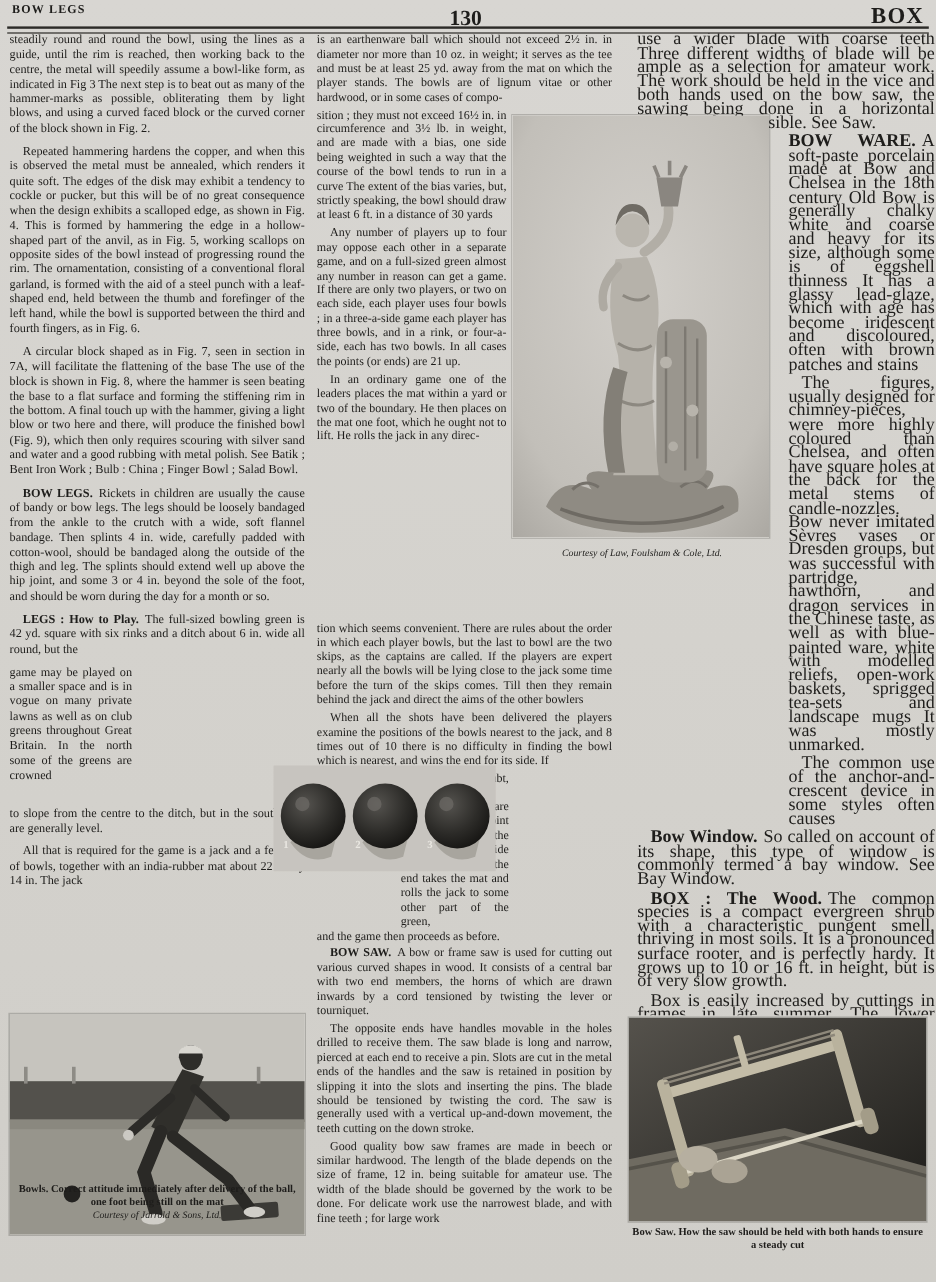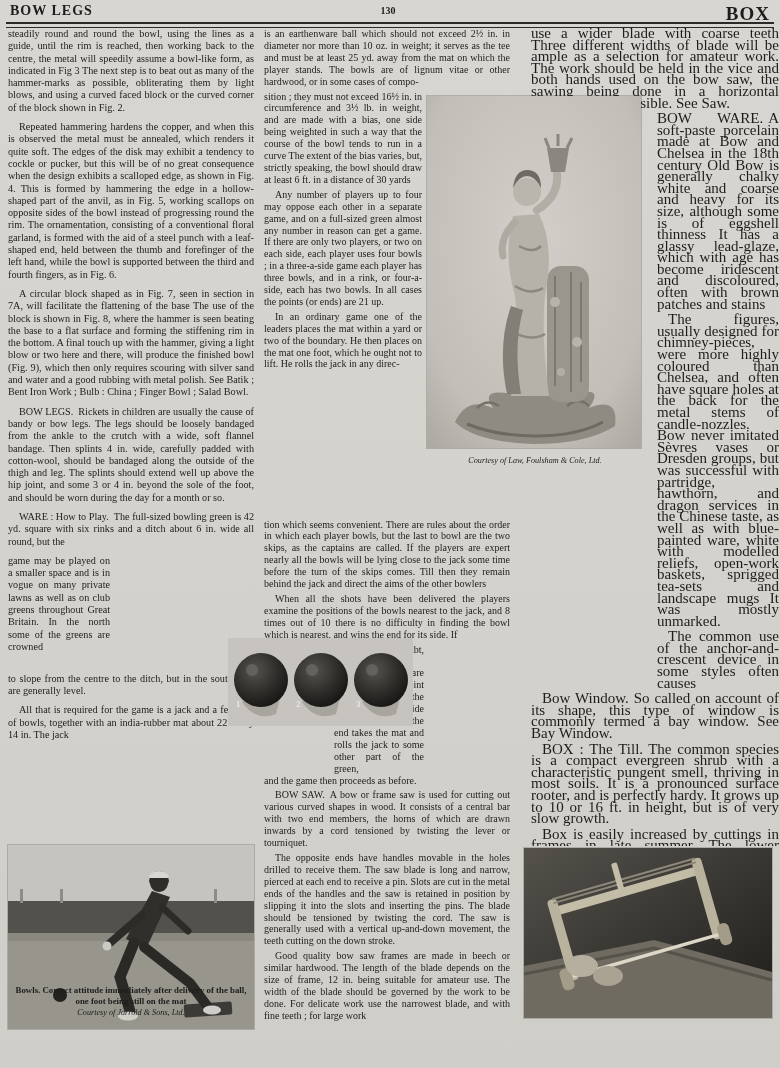--- a/index.html
+++ b/index.html
@@ -1,28 +1,28 @@
 <!DOCTYPE html>
 <html><head>
 <meta charset="utf-8">
 <style>
   html,body{margin:0;padding:0;}
   body{background:#cfcec9;font-family:"Liberation Serif","DejaVu Serif",serif;color:#1e1d1b;}
   .page{position:relative;width:780px;height:1068px;background:linear-gradient(180deg,#d8d6d2 0%,#d4d2cd 50%,#d0cec9 100%);overflow:hidden;}
   
   .hdr{position:absolute;left:6px;top:3px;width:768px;height:18px;}
-  .hdr .hl{position:absolute;left:4px;top:0;font-weight:700;font-size:14px;letter-spacing:1px;}
-  .hdr .hc{position:absolute;left:0;right:4px;top:2px;text-align:center;font-size:10px;font-weight:700;}
+  .hdr .hl{position:absolute;left:4px;top:0;font-weight:700;font-size:10px;letter-spacing:1px;}
+  .hdr .hc{position:absolute;left:0;right:4px;top:2px;text-align:center;font-size:18px;font-weight:700;}
   .hdr .hr{position:absolute;right:4px;top:0;font-weight:700;font-size:19px;letter-spacing:1px;}
   .rule{position:absolute;left:6px;top:22px;width:768px;height:3px;border-top:2px solid #2b2a27;border-bottom:1px solid #2b2a27;}
   
   .col{position:absolute;text-align:justify;overflow:hidden;}
   .col p{margin:0;text-indent:11px;}
   .col p.noind{text-indent:0;}
-  .lead{font-weight:400;padding-right:5px;}
+  .lead{font-weight:700;padding-right:5px;}
   #col1{left:8px;top:28px;width:246px;height:812px;font-size:10.2px;line-height:12.3px;}
   #col1 p{margin-bottom:7px;}
   #col2{left:264px;top:28px;width:246px;height:1032px;font-size:10px;line-height:11.9px;}
   #col2 p{margin-bottom:3px;}
   #col3{left:531px;top:28px;width:248px;height:818px;font-size:15px;line-height:11.6px;}
   #col3 p{margin-bottom:4px;}
   .narrow1{width:102px;min-height:118px;}
   .narrowL{width:158px;min-height:428px;}
   .narrowR{width:90px;margin-left:70px;}
   .narrow3{width:122px;margin-left:126px;min-height:406px;}
@@ -43,21 +43,21 @@
     <div class="hc">130</div>
     <div class="hr">BOX</div>
   </div>
   <div class="rule"></div>
 
   <div id="col1" class="col">
     <p class="noind">steadily round and round the bowl, using the lines as a guide, until the rim is reached, then working back to the centre, the metal will speedily assume a bowl-like form, as indicated in Fig 3  The next step is to beat out as many of the hammer-marks as possible, obliterating them by light blows, and using a curved faced block or the curved corner of the block shown in Fig. 2.</p>
     <p>Repeated hammering hardens the copper, and when this is observed the metal must be annealed, which renders it quite soft.  The edges of the disk may exhibit a tendency to cockle or pucker, but this will be of no great consequence when the design exhibits a scalloped edge, as shown in Fig. 4.  This is formed by hammering the edge in a hollow-shaped part of the anvil, as in Fig. 5, working scallops on opposite sides of the bowl instead of progressing round the rim.  The ornamentation, consisting of a conventional floral garland, is formed with the aid of a steel punch with a leaf-shaped end, held between the thumb and forefinger of the left hand, while the bowl is supported between the third and fourth fingers, as in Fig. 6.</p>
     <p>A circular block shaped as in Fig. 7, seen in section in 7A, will facilitate the flattening of the base  The use of the block is shown in Fig. 8, where the hammer is seen beating the base to a flat surface and forming the stiffening rim in the bottom.  A final touch up with the hammer, giving a light blow or two here and there, will produce the finished bowl (Fig. 9), which then only requires scouring with silver sand and water and a good rubbing with metal polish.   See Batik ; Bent Iron Work ; Bulb : China ; Finger Bowl ; Salad Bowl.</p>
     <p><span class="lead">BOW LEGS.</span><span>Rickets in children are usually the cause of bandy or bow legs. The legs should be loosely bandaged from the ankle to the crutch with a wide, soft flannel bandage. Then splints 4 in. wide, carefully padded with cotton-wool, should be bandaged along the outside of the thigh and leg.  The splints should extend well up above the hip joint, and some 3 or 4 in. beyond the sole of the foot, and should be worn during the day for a month or so.</span></p>
-    <p><span class="lead">WARE : How to Play.</span><span>The full-sized bowling green is 42 yd. square with six rinks and a ditch about 6 in. wide all round, but the</span></p>
+    <p><span class="lead">LEGS : How to Play.</span><span>The full-sized bowling green is 42 yd. square with six rinks and a ditch about 6 in. wide all round, but the</span></p>
     <div class="narrow1">game may be played on a smaller space and is in vogue on many private lawns as well as on club greens throughout Great Britain.  In the north some of the greens are crowned</div>
     <p class="noind">to slope from the centre to the ditch, but in the south they are generally level.</p>
     <p>All that is required for the game is a jack and a few sets of bowls, together with an india-rubber mat about 22 in. by 14 in.  The jack</p>
   </div>
 
   <div id="col2" class="col">
     <p class="noind">is an earthenware ball which should not exceed 2½ in. in diameter nor more than 10 oz. in weight; it serves as the tee and must be at least 25 yd. away from the mat on which the player stands.  The bowls are of lignum vitae or other hardwood, or in some cases of compo-</p>
     <div class="narrowL">
       <p class="noind">sition ; they must not exceed 16½ in. in circumference and 3½ lb. in weight, and are made with a bias, one side being weighted in such a way that the course of the bowl tends to run in a curve  The extent of the bias varies, but, strictly speaking, the bowl should draw at least 6 ft. in a distance of 30 yards</p>
       <p>Any number of players up to four may oppose each other in a separate game, and on a full-sized green almost any number in reason can get a game.  If there are only two players, or two on each side, each player uses four bowls ; in a three-a-side game each player has three bowls, and in a rink, or four-a-side, each has two bowls.  In all cases the points (or ends) are 21 up.</p>
@@ -73,21 +73,21 @@
   </div>
 
   <div id="col3" class="col">
     <p class="noind">use a wider blade with coarse teeth   Three different widths of blade will be ample as a selection for amateur work.   The work should be held in the vice and both hands used on the bow saw, the sawing being done in a horizontal position when possible.   See Saw.</p>
     <div class="narrow3">
       <p class="noind"><span class="lead">BOW WARE.</span><span>A soft-paste porcelain made at Bow and Chelsea in the 18th century   Old Bow is generally chalky white and coarse and heavy for its size, although some is of eggshell thinness  It has a glassy lead-glaze, which with age has become iridescent and discoloured, often with brown patches and stains</span></p>
       <p>The figures, usually designed for chimney-pieces, were more highly coloured than Chelsea, and often have square holes at the back for the metal stems of candle-nozzles.  Bow never imitated Sèvres vases or Dresden groups, but was successful with partridge, hawthorn, and dragon services in the Chinese taste, as well as with blue-painted ware, white with modelled reliefs, open-work baskets, sprigged tea-sets and landscape mugs  It was mostly unmarked.</p>
       <p>The common use of the anchor-and-crescent device in some styles often causes</p>
     </div>
     <p><span class="lead">Bow Window.</span><span>So called on account of its shape, this type of window is commonly termed a bay window.   See Bay Window.</span></p>
-    <p><span class="lead">BOX : The Till.</span><span>The common species is a compact evergreen shrub with a characteristic pungent smell, thriving in most soils. It is a pronounced surface rooter, and is perfectly hardy.  It grows up to 10 or 16 ft. in height, but is of very slow growth.</span></p>
+    <p><span class="lead">BOX : The Wood.</span><span>The common species is a compact evergreen shrub with a characteristic pungent smell, thriving in most soils. It is a pronounced surface rooter, and is perfectly hardy.  It grows up to 10 or 16 ft. in height, but is of very slow growth.</span></p>
     <p>Box is easily increased by cuttings in frames in late summer.  The lower branches may be layered into the soil in autumn, when suckers may also be drawn off and planted. The plant used for edging is a form of common box which is propagated by means of small rooted pieces in May.  Box is one of the chief subjects used in the practice of topiary work, which is the art of clipping trees and shrubs into fantastic forms of birds, beasts, ships, etc.  The timber of the full-grown tree is used for small turnery articles such as peg tops.   See Wood.</p>
     <p><span class="lead">BOX : How to Make.</span><span>In making the simple box shown in Fig. 1 the two end pieces should first be cut.  These should preferably</span></p>
   </div>
 
   <div class="fig" style="left:427px;top:96px;width:214px;height:352px;">
     <svg width="214" height="352" viewBox="0 0 214 352">
       <defs>
         <radialGradient id="bgp" cx="50%" cy="40%" r="80%">
           <stop offset="0%" stop-color="#d2cfca"></stop>
             <stop offset="70%" stop-color="#c2bfb9"></stop>
@@ -208,14 +208,17 @@
         <rect x="38" y="104" width="152" height="3.5" fill="#dcd7c6"></rect>
 
         <rect x="26" y="96" width="12" height="22" rx="5" fill="#a39c88"></rect>
         <rect x="190" y="96" width="12" height="22" rx="5" fill="#a39c88"></rect>
       </g>
 
       <ellipse cx="58" cy="118" rx="16" ry="11" fill="#b6afa0"></ellipse>
       <ellipse cx="84" cy="128" rx="15" ry="10" fill="#aaa394"></ellipse>
     </svg>
   </div>
+  <div class="cap" style="left:524px;top:1021px;width:248px;">
+    <span>Bow Saw.   How the saw should be held with both hands to ensure a steady cut</span>
+  </div>
 
 </div>
 
 </body></html>

